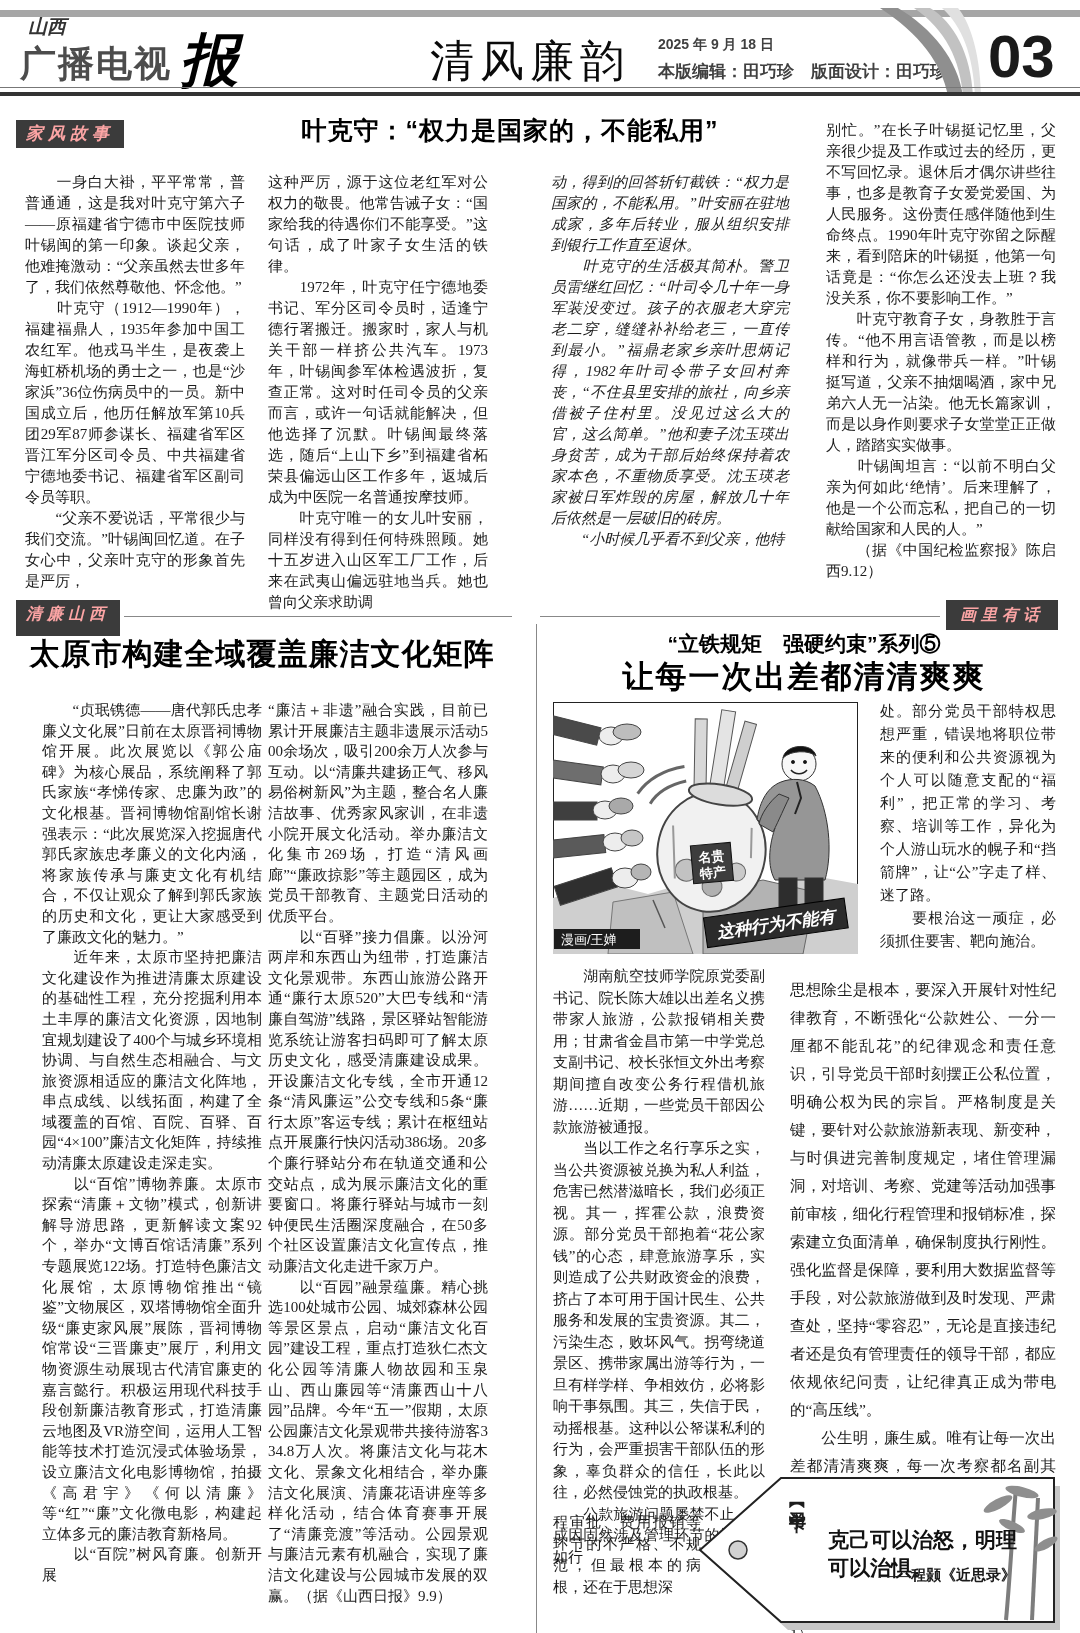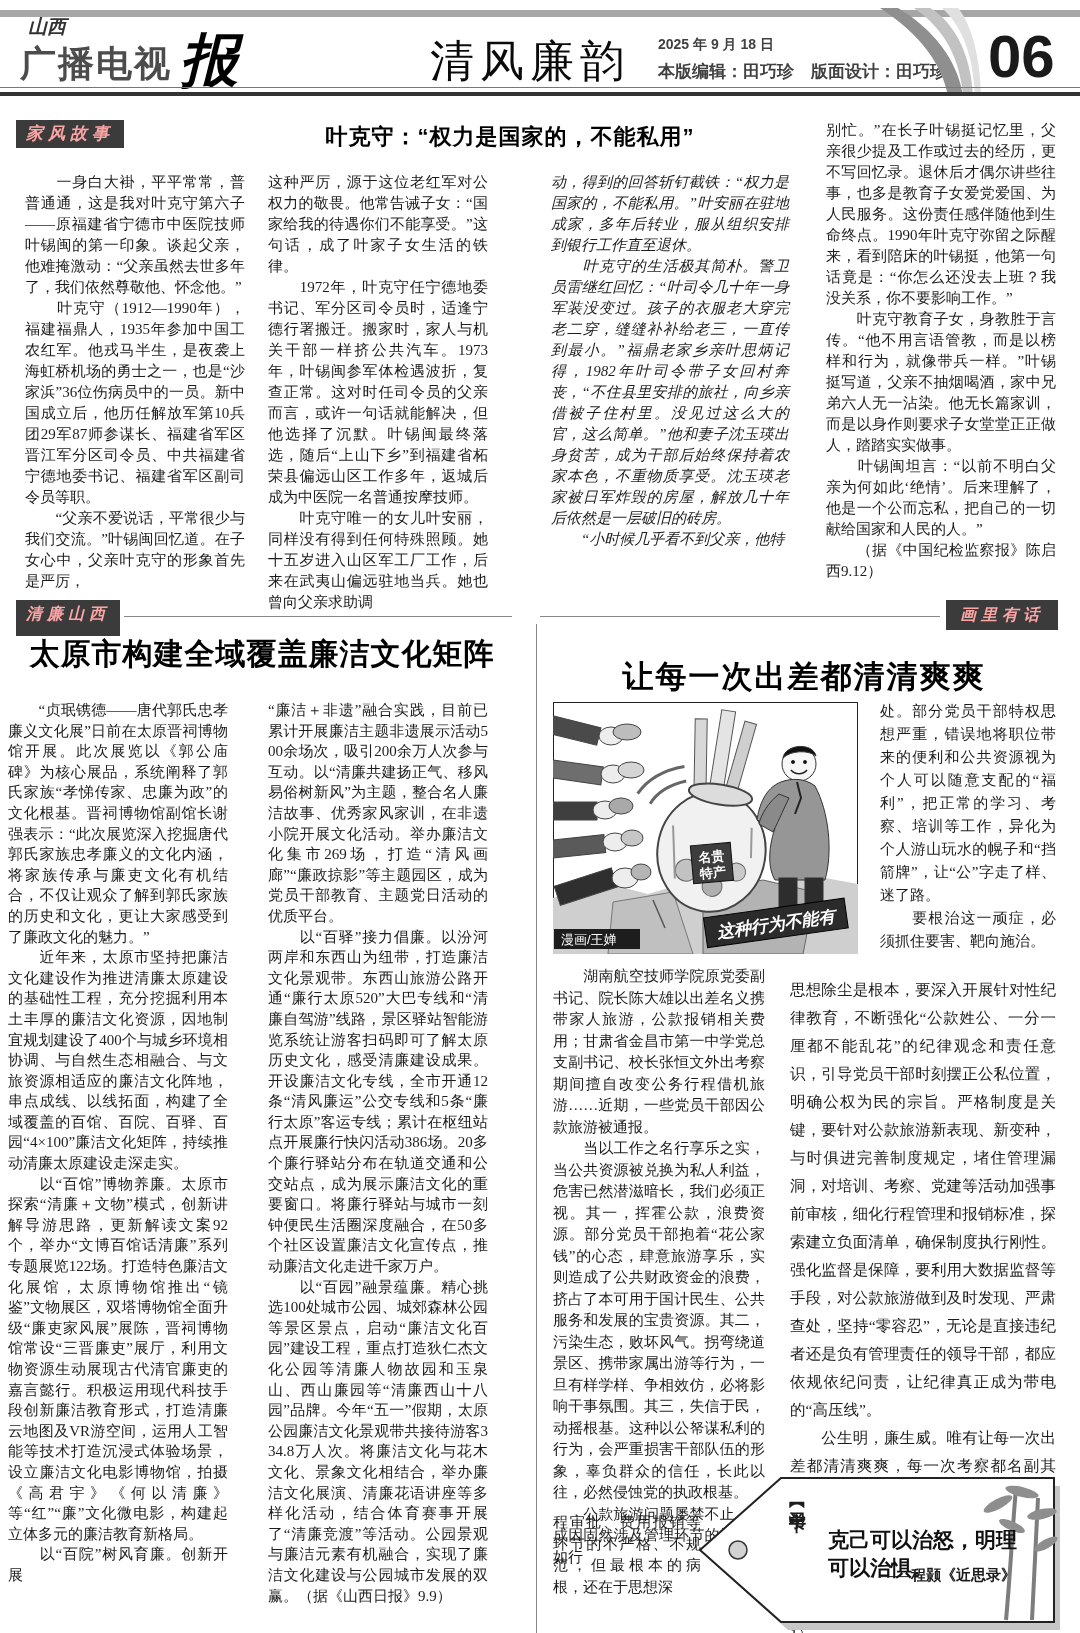--- a/index.html
+++ b/index.html
@@ -41,28 +41,28 @@
               font-weight:500;font-size:44px;letter-spacing:6px;color:#0a0a0a;">清风廉韵</div>
 
   <div class="meta abs" style="left:658px;top:36px;font-size:14px;">2025 年 9 月 18 日</div>
   <div class="meta abs" style="left:658px;top:60px;font-size:17px;">本版编辑：田巧珍　版面设计：田巧珍</div>
 
   <svg class="abs" style="left:862px;top:8px;" width="122" height="88" viewBox="0 0 122 88">
     <path d="M18,0 C58,26 80,56 86,88 L101,88 C96,52 70,20 36,0 Z" fill="#8f8f8f"></path>
     <path d="M52,0 C84,22 98,52 101,88 L111,88 C109,46 92,14 68,0 Z" fill="#c2c2c2"></path>
     <path d="M80,0 C100,18 111,46 113,88 L119,88 C118,40 106,12 96,0 Z" fill="#e0e0e0"></path>
   </svg>
-  <div class="pagenum abs" style="left:988px;top:22px;">06</div>
+  <div class="pagenum abs" style="left:988px;top:22px;">03</div>
 
   <div class="rule" style="left:0;top:87px;width:1080px;height:1px;background:#777;"></div>
   <div class="rule" style="left:0;top:92px;width:1080px;height:4px;background:#333;"></div>
 
   <div class="badge" style="left:16px;top:120px;width:108px;height:28px;line-height:28px;font-size:17px;">家风故事</div>
 
-  <div class="headline" style="left:248px;top:122px;width:524px;font-size:22px;">叶克守：“权力是国家的，不能私用”</div>
+  <div class="headline" style="left:248px;top:114px;width:524px;font-size:25px;">叶克守：“权力是国家的，不能私用”</div>
 
   <div class="col fam" style="left:25px;top:172px;width:220px;height:418px;">　　一身白大褂，平平常常，普普通通，这是我对叶克守第六子——原福建省宁德市中医院技师叶锡闽的第一印象。谈起父亲，他难掩激动：“父亲虽然去世多年了，我们依然尊敬他、怀念他。”
 　　叶克守（1912—1990年），福建福鼎人，1935年参加中国工农红军。他戎马半生，是夜袭上海虹桥机场的勇士之一，也是“沙家浜”36位伤病员中的一员。新中国成立后，他历任解放军第10兵团29军87师参谋长、福建省军区晋江军分区司令员、中共福建省宁德地委书记、福建省军区副司令员等职。
 　　“父亲不爱说话，平常很少与我们交流。”叶锡闽回忆道。在子女心中，父亲叶克守的形象首先是严厉，</div>
   <div class="col fam" style="left:268px;top:172px;width:220px;height:418px;">这种严厉，源于这位老红军对公权力的敬畏。他常告诫子女：“国家给我的待遇你们不能享受。”这句话，成了叶家子女生活的铁律。
 　　1972年，叶克守任宁德地委书记、军分区司令员时，适逢宁德行署搬迁。搬家时，家人与机关干部一样挤公共汽车。1973年，叶锡闽参军体检遇波折，复查正常。这对时任司令员的父亲而言，或许一句话就能解决，但他选择了沉默。叶锡闽最终落选，随后“上山下乡”到福建省柘荣县偏远山区工作多年，返城后成为中医院一名普通按摩技师。
 　　叶克守唯一的女儿叶安丽，同样没有得到任何特殊照顾。她十五岁进入山区军工厂工作，后来在武夷山偏远驻地当兵。她也曾向父亲求助调</div>
   <div class="col fam" style="left:551px;top:172px;width:238px;height:418px;font-style:italic;">动，得到的回答斩钉截铁：“权力是国家的，不能私用。”叶安丽在驻地成家，多年后转业，服从组织安排到银行工作直至退休。
 　　叶克守的生活极其简朴。警卫员雷继红回忆：“叶司令几十年一身军装没变过。孩子的衣服老大穿完老二穿，缝缝补补给老三，一直传到最小。”福鼎老家乡亲叶思炳记得，1982年叶司令带子女回村奔丧，“不住县里安排的旅社，向乡亲借被子住村里。没见过这么大的官，这么简单。”他和妻子沈玉瑛出身贫苦，成为干部后始终保持着农家本色，不重物质享受。沈玉瑛老家被日军炸毁的房屋，解放几十年后依然是一层破旧的砖房。
 　　“小时候几乎看不到父亲，他特</div>
@@ -73,28 +73,29 @@
 
   <div class="badge" style="left:16px;top:600px;width:104px;height:36px;line-height:28px;font-size:16px;">清廉山西</div>
   <div class="rule" style="left:124px;top:616px;width:388px;height:1px;background:#888;"></div>
   <div class="rule" style="left:540px;top:616px;width:400px;height:1px;background:#888;"></div>
   <div class="badge" style="left:946px;top:600px;width:112px;height:30px;line-height:30px;font-size:16px;">画里有话</div>
 
   <div class="rule" style="left:536px;top:624px;width:1px;height:1009px;background:#888;"></div>
 
   <div class="headline" style="left:12px;top:634px;width:500px;font-size:30px;">太原市构建全域覆盖廉洁文化矩阵</div>
 
-  <div class="col tai" style="left:8px;top:700px;width:220px;height:928px;font-family:Liberation Serif, serif;">　　“贞珉镌德——唐代郭氏忠孝廉义文化展”日前在太原晋祠博物馆开展。此次展览以《郭公庙碑》为核心展品，系统阐释了郭氏家族“孝悌传家、忠廉为政”的文化根基。晋祠博物馆副馆长谢强表示：“此次展览深入挖掘唐代郭氏家族忠孝廉义的文化内涵，将家族传承与廉吏文化有机结合，不仅让观众了解到郭氏家族的历史和文化，更让大家感受到了廉政文化的魅力。”
+  <div class="col tai" style="left:42px;top:700px;width:220px;height:928px;font-family:Liberation Serif, serif;">　　“贞珉镌德——唐代郭氏忠孝廉义文化展”日前在太原晋祠博物馆开展。此次展览以《郭公庙碑》为核心展品，系统阐释了郭氏家族“孝悌传家、忠廉为政”的文化根基。晋祠博物馆副馆长谢强表示：“此次展览深入挖掘唐代郭氏家族忠孝廉义的文化内涵，将家族传承与廉吏文化有机结合，不仅让观众了解到郭氏家族的历史和文化，更让大家感受到了廉政文化的魅力。”
 　　近年来，太原市坚持把廉洁文化建设作为推进清廉太原建设的基础性工程，充分挖掘利用本土丰厚的廉洁文化资源，因地制宜规划建设了400个与城乡环境相协调、与自然生态相融合、与文旅资源相适应的廉洁文化阵地，串点成线、以线拓面，构建了全域覆盖的百馆、百院、百驿、百园“4×100”廉洁文化矩阵，持续推动清廉太原建设走深走实。
 　　以“百馆”博物养廉。太原市探索“清廉＋文物”模式，创新讲解导游思路，更新解读文案92个，举办“文博百馆话清廉”系列专题展览122场。打造特色廉洁文化展馆，太原博物馆推出“镜鉴”文物展区，双塔博物馆全面升级“廉吏家风展”展陈，晋祠博物馆常设“三晋廉吏”展厅，利用文物资源生动展现古代清官廉吏的嘉言懿行。积极运用现代科技手段创新廉洁教育形式，打造清廉云地图及VR游空间，运用人工智能等技术打造沉浸式体验场景，设立廉洁文化电影博物馆，拍摄《高君宇》《何以清廉》等“红”“廉”文化微电影，构建起立体多元的廉洁教育新格局。
 　　以“百院”树风育廉。创新开展</div>
   <div class="col tai" style="left:268px;top:700px;width:220px;height:928px;">“廉洁＋非遗”融合实践，目前已累计开展廉洁主题非遗展示活动500余场次，吸引200余万人次参与互动。以“清廉共建扬正气、移风易俗树新风”为主题，整合名人廉洁故事、优秀家风家训，在非遗小院开展文化活动。举办廉洁文化集市269场，打造“清风画廊”“廉政掠影”等主题园区，成为党员干部教育、主题党日活动的优质平台。
 　　以“百驿”接力倡廉。以汾河两岸和东西山为纽带，打造廉洁文化景观带。东西山旅游公路开通“廉行太原520”大巴专线和“清廉自驾游”线路，景区驿站智能游览系统让游客扫码即可了解太原历史文化，感受清廉建设成果。开设廉洁文化专线，全市开通12条“清风廉运”公交专线和5条“廉行太原”客运专线；累计在枢纽站点开展廉行快闪活动386场。20多个廉行驿站分布在轨道交通和公交站点，成为展示廉洁文化的重要窗口。将廉行驿站与城市一刻钟便民生活圈深度融合，在50多个社区设置廉洁文化宣传点，推动廉洁文化走进千家万户。
 　　以“百园”融景蕴廉。精心挑选100处城市公园、城郊森林公园等景区景点，启动“廉洁文化百园”建设工程，重点打造狄仁杰文化公园等清廉人物故园和玉泉山、西山廉园等“清廉西山十八园”品牌。今年“五一”假期，太原公园廉洁文化景观带共接待游客334.8万人次。将廉洁文化与花木文化、景象文化相结合，举办廉洁文化展演、清廉花语讲座等多样化活动，结合体育赛事开展了“清廉竞渡”等活动。公园景观与廉洁元素有机融合，实现了廉洁文化建设与公园城市发展的双赢。（据《山西日报》9.9）</div>
 
+  <div class="kicker" style="left:550px;top:630px;width:508px;font-size:21px;">“立铁规矩　强硬约束”系列⑤</div>
   <div class="headline" style="left:550px;top:656px;width:508px;font-size:31px;letter-spacing:2px;">让每一次出差都清清爽爽</div>
 
   <svg class="abs" style="left:553px;top:702px;" width="305" height="252" viewBox="0 0 305 252">
     <rect x="0.5" y="0.5" width="304" height="251" fill="#ffffff" stroke="#222"></rect>
 
     <path d="M0,196 L48,180 L95,192 L150,176 L205,188 L250,172 L305,182 L305,252 L0,252 Z" fill="#cfcfcf"></path>
     <path d="M150,190 L210,178 L262,190 L250,252 L150,252 Z" fill="#b3b3b3" stroke="#666"></path>
     <path d="M60,200 L120,190 L140,252 L55,252 Z" fill="#c0c0c0" stroke="#777"></path>
     <path d="M228,186 L242,210 M100,198 L112,226" stroke="#555" stroke-width="1.5" fill="none"></path>
 

